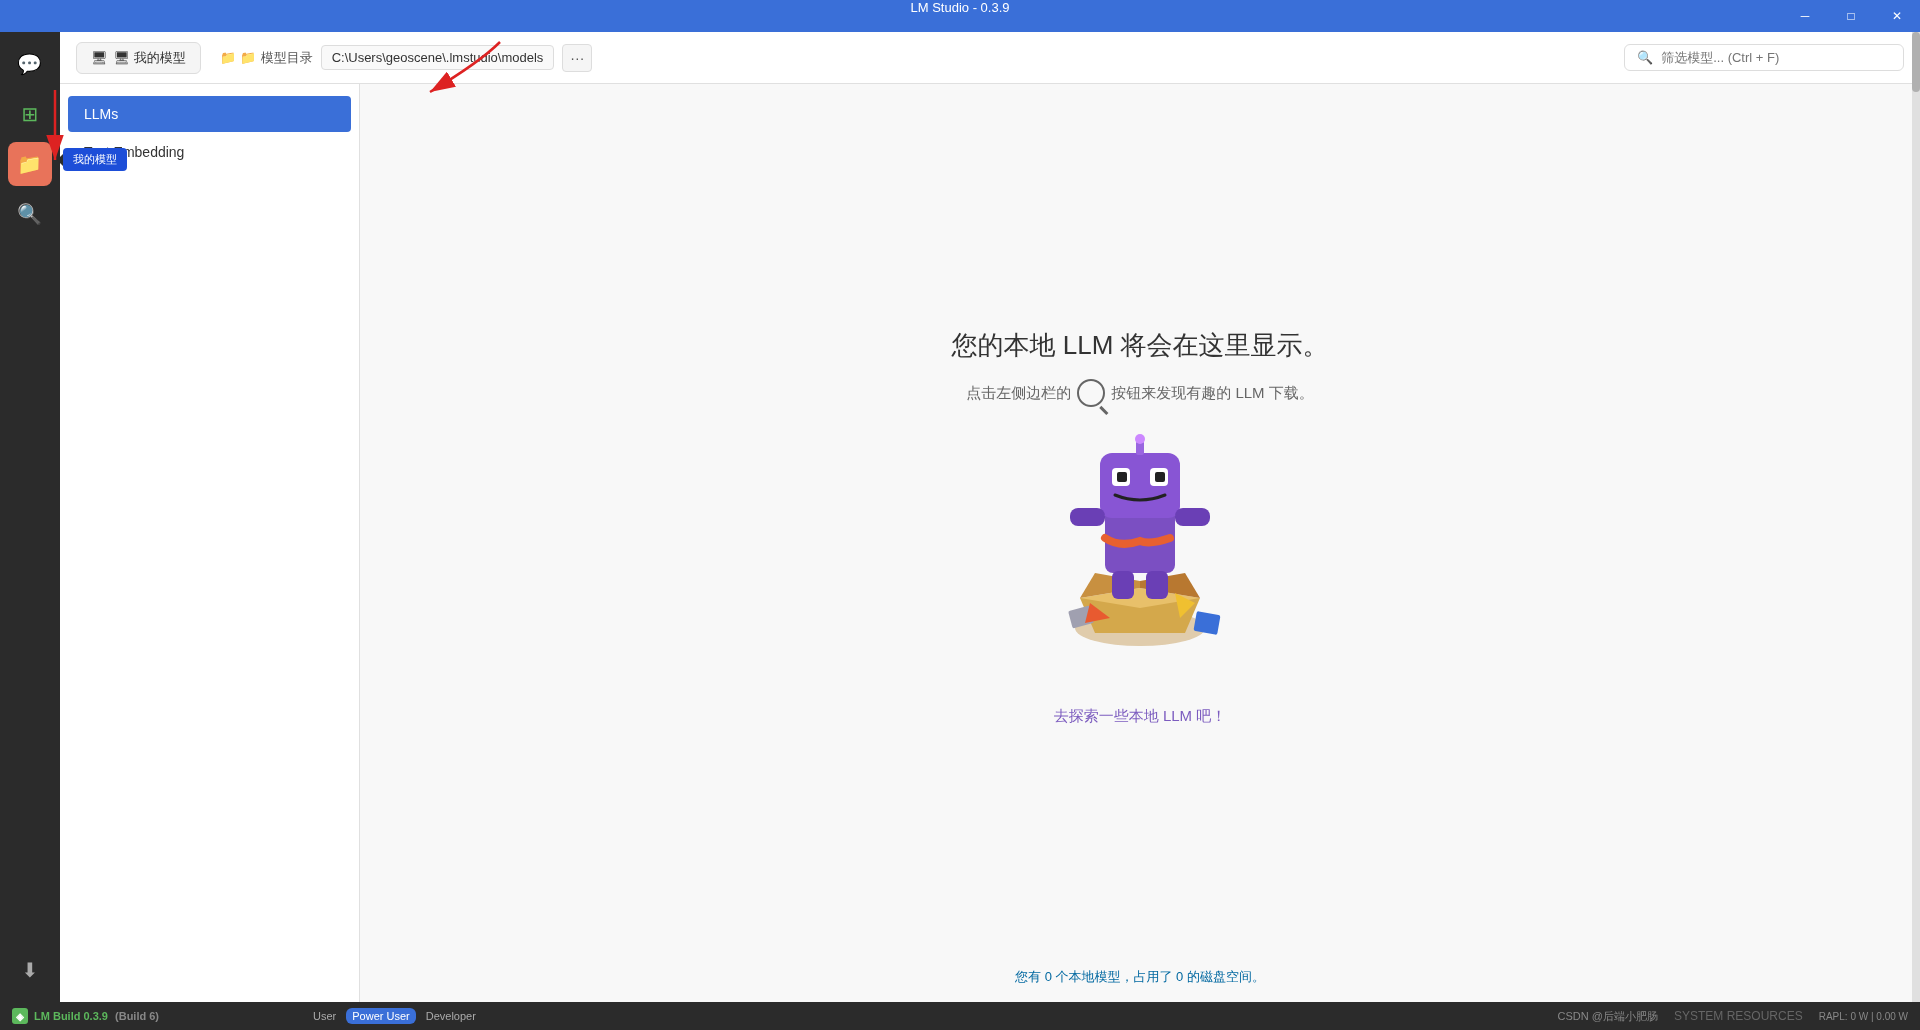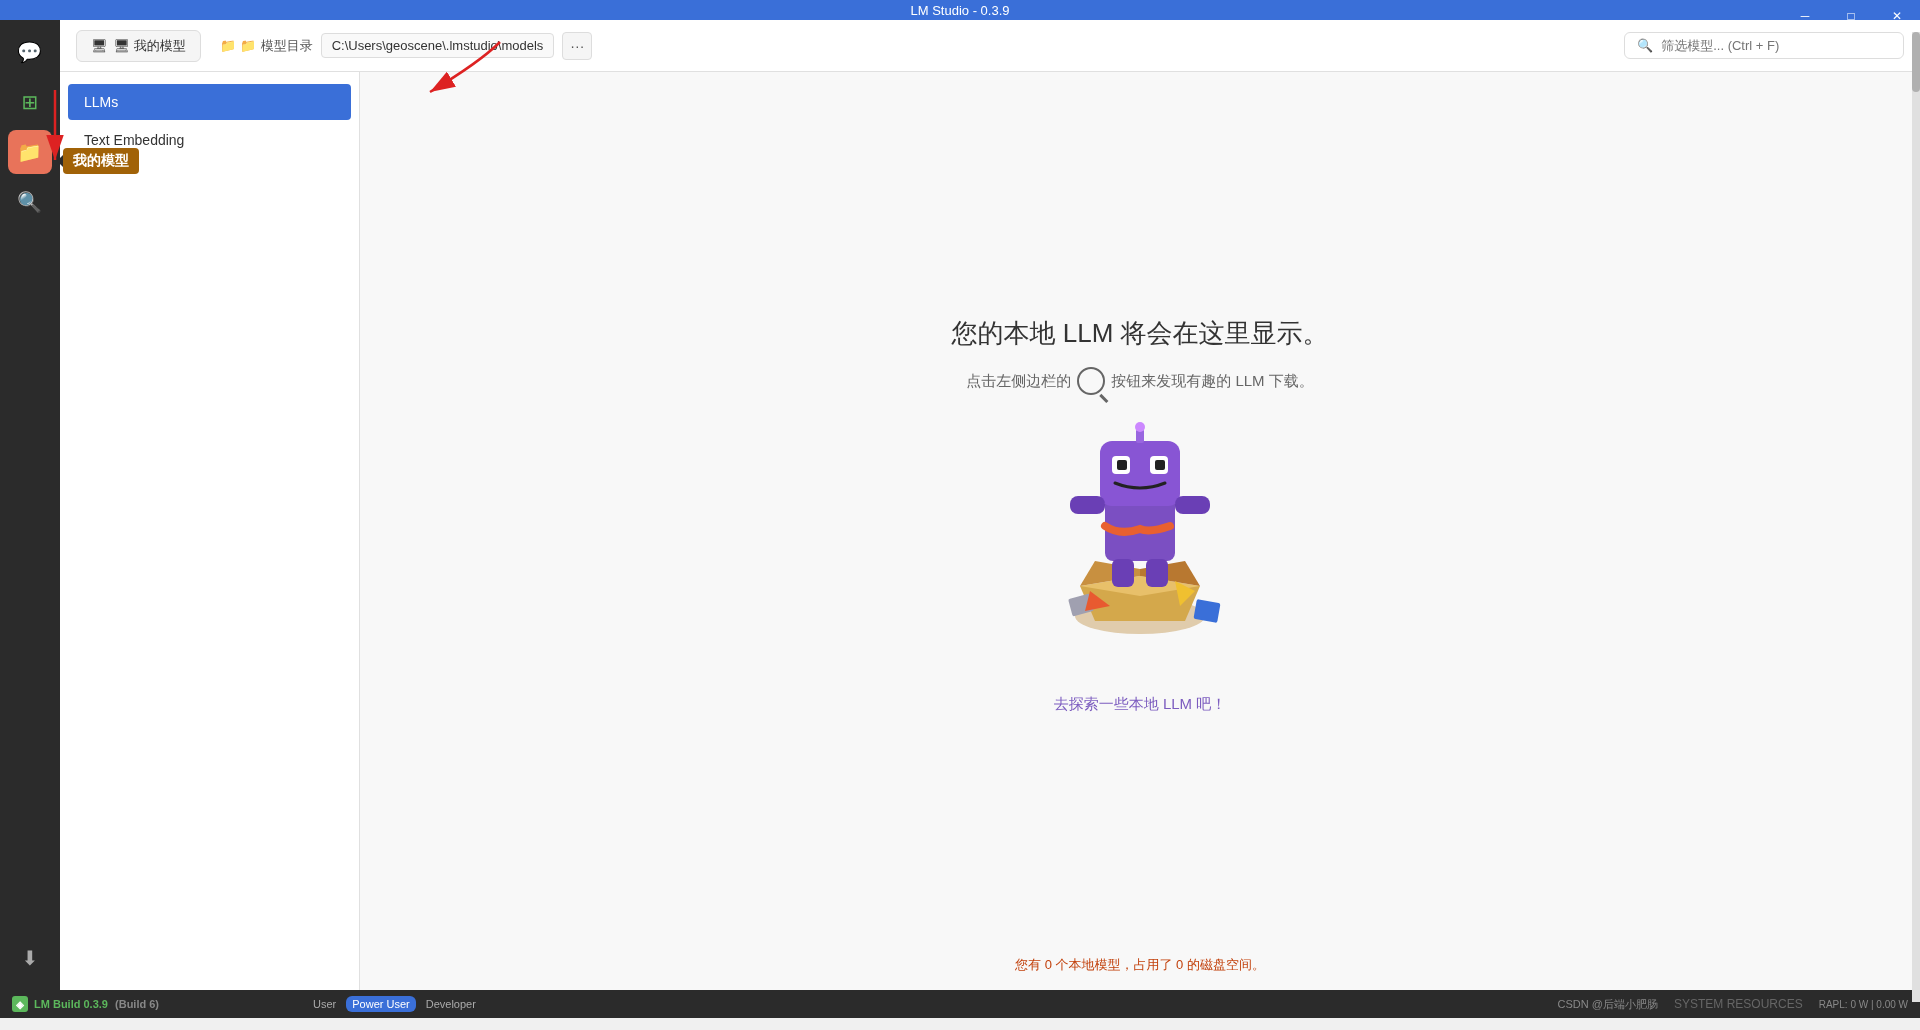--- a/index.html
+++ b/index.html
@@ -1,24 +1,23 @@
 <!DOCTYPE html>
 <html><head>
   <meta charset="utf-8">
   <style>
     * { margin: 0; padding: 0; box-sizing: border-box; }
     body { width: 1920px; height: 1030px; font-family: 'Microsoft YaHei', 'PingFang SC', sans-serif; background: #f0f0f0; overflow: hidden; position: relative; }
 
     
     .title-bar {
       width: 100%;
-      height: 20px;
+      height: 32px;
       background: #3a6fd8;
       display: flex;
-      align-items: center;
       justify-content: center;
       position: relative;
       z-index: 100;
     }
     .title-bar-text {
       color: white;
       font-size: 13px;
       font-weight: 500;
     }
     .title-bar-controls {
@@ -259,21 +258,21 @@
       margin-top: 8px;
     }
 
     .bottom-status {
       position: absolute;
       bottom: 16px;
       left: 0;
       right: 0;
       text-align: center;
       font-size: 13px;
-      color: #c2410c;
+      color: #0369a1;
     }
 
     
     .arrow-overlay {
       position: absolute;
       pointer-events: none;
       z-index: 500;
     }
 
     
@@ -322,28 +321,27 @@
       background: #3a6fd8;
       color: white;
       border-radius: 6px;
     }
 
     
     .tooltip-popup {
       position: absolute;
       left: 63px;
       top: 148px;
-      background: #a16207;
+      background: #1d4ed8;
       color: white;
       padding: 4px 10px;
       border-radius: 4px;
-      font-size: 14px;
+      font-size: 11px;
       z-index: 300;
       white-space: nowrap;
-      font-weight: bold;
     }
     .tooltip-popup::before {
       content: '';
       position: absolute;
       left: -6px;
       top: 50%;
       transform: translateY(-50%);
       border: 6px solid transparent;
       border-right-color: #2b2b2b;
       border-left: none;

